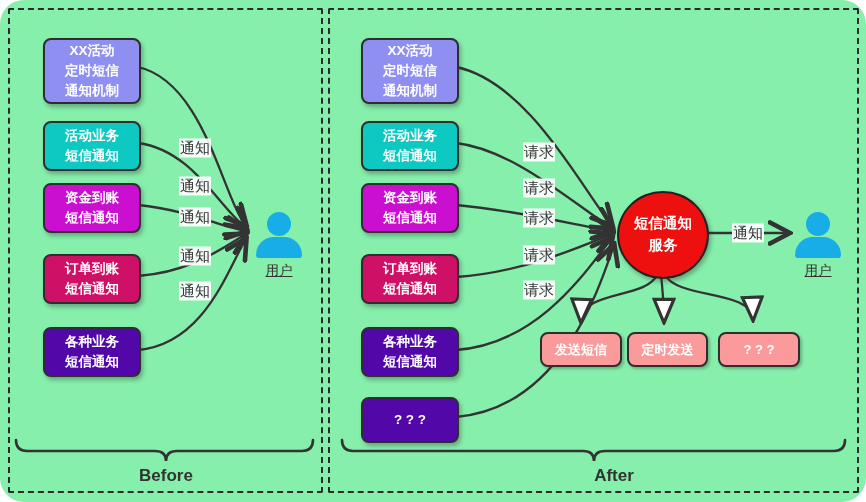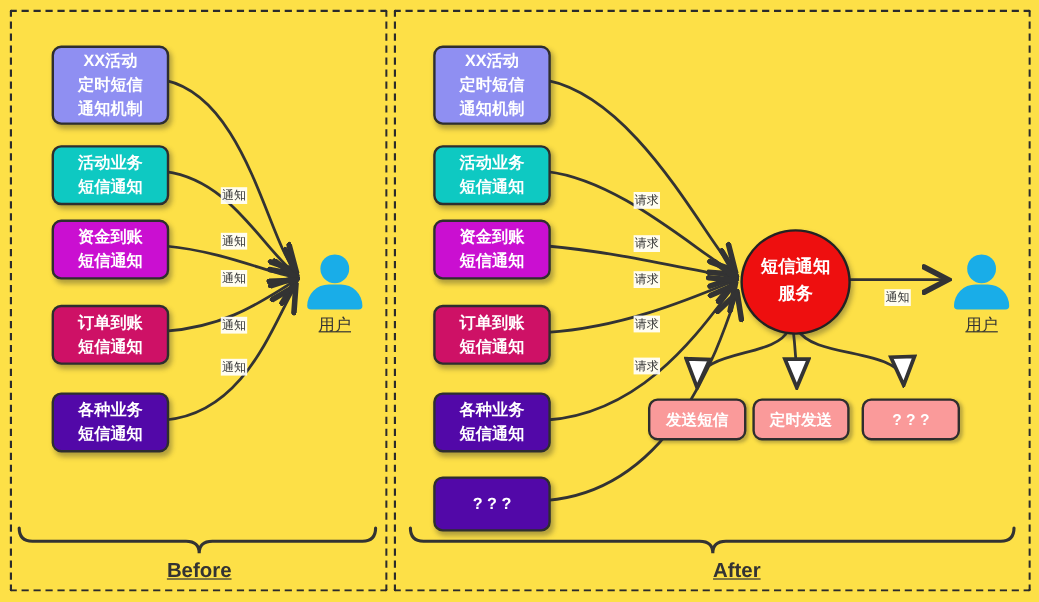--- a/index.html
+++ b/index.html
@@ -1,17 +1,17 @@
 <!DOCTYPE html>
 <html><head>
 <meta charset="utf-8">
 <style>
   html,body { margin:0; padding:0; background:#ffffff; }
   body { font-family:"Liberation Sans","DejaVu Sans",sans-serif; }
-  #canvas { position:relative; width:866px; height:502px; background:#fde047; overflow:hidden; }
+  #canvas { position:relative; width:866px; height:502px; background:#86efac; overflow:hidden;border-radius:24px; }
 
   .panel { position:absolute; border:2.5px dashed #2b2b2b; border-radius:2px; background:transparent; }
   #panel-before { left:8px;  top:8px; width:311px; height:481px; }
   #panel-after  { left:328px; top:8px; width:527px; height:481px; }
 
   .node { position:absolute; border:2px solid #2e2e2e; border-radius:8px;
           color:#fff; font-weight:bold; font-size:13.5px; line-height:1.5;
           display:flex; align-items:center; justify-content:center; text-align:center;
           box-shadow:2px 3px 4px rgba(40,40,40,.35); }
   .node span { white-space:pre-line; }
@@ -38,33 +38,33 @@
   
   .cap { position:absolute; top:332px; height:31px; border:2px solid #2e2e2e; border-radius:8px;
          color:#fff; font-weight:bold; font-size:13px;
          display:flex; align-items:center; justify-content:center;
          box-shadow:2px 2px 3px rgba(40,40,40,.3); }
   #cap-0 { left:540px; width:78px; }
   #cap-1 { left:627px; width:77px; }
   #cap-2 { left:718px; width:78px; }
 
   
-  .edge-label { position:absolute; transform:translate(-50%,-50%); font-size:10px;
-                color:#333; background:rgba(255,255,255,.92); padding:0 1px; white-space:nowrap;margin-top:15px; }
+  .edge-label { position:absolute; transform:translate(-50%,-50%); font-size:15px;
+                color:#333; background:rgba(255,255,255,.92); padding:0 1px; white-space:nowrap; }
 
   
   .user { position:absolute; width:48px; text-align:center; }
   #user-before { left:255px; top:212px; }
   #user-after  { left:794px; top:212px; }
   .user-head { width:24px; height:24px; border-radius:50%; margin:0 auto; background:#19ade8; }
   .user-body { width:46px; height:21px; margin:1px auto 0; border-radius:23px 23px 4px 4px; background:#19ade8; }
   .user-label { margin-top:4px; font-size:13.5px; color:#333;text-decoration:underline; }
 
   
-  .brace-title { position:absolute; transform:translateX(-50%); font-size:17px; font-weight:bold; color:#333;text-decoration:underline; }
+  .brace-title { position:absolute; transform:translateX(-50%); font-size:17px; font-weight:bold; color:#333; }
   #title-before { left:166px; top:466px; }
   #title-after  { left:594px; top:466px;margin-left:20px; }
 
   svg.overlay { position:absolute; left:0; top:0; width:866px; height:502px; pointer-events:none; }
 </style>
 </head>
 <body>
 
 <div id="canvas">
 

